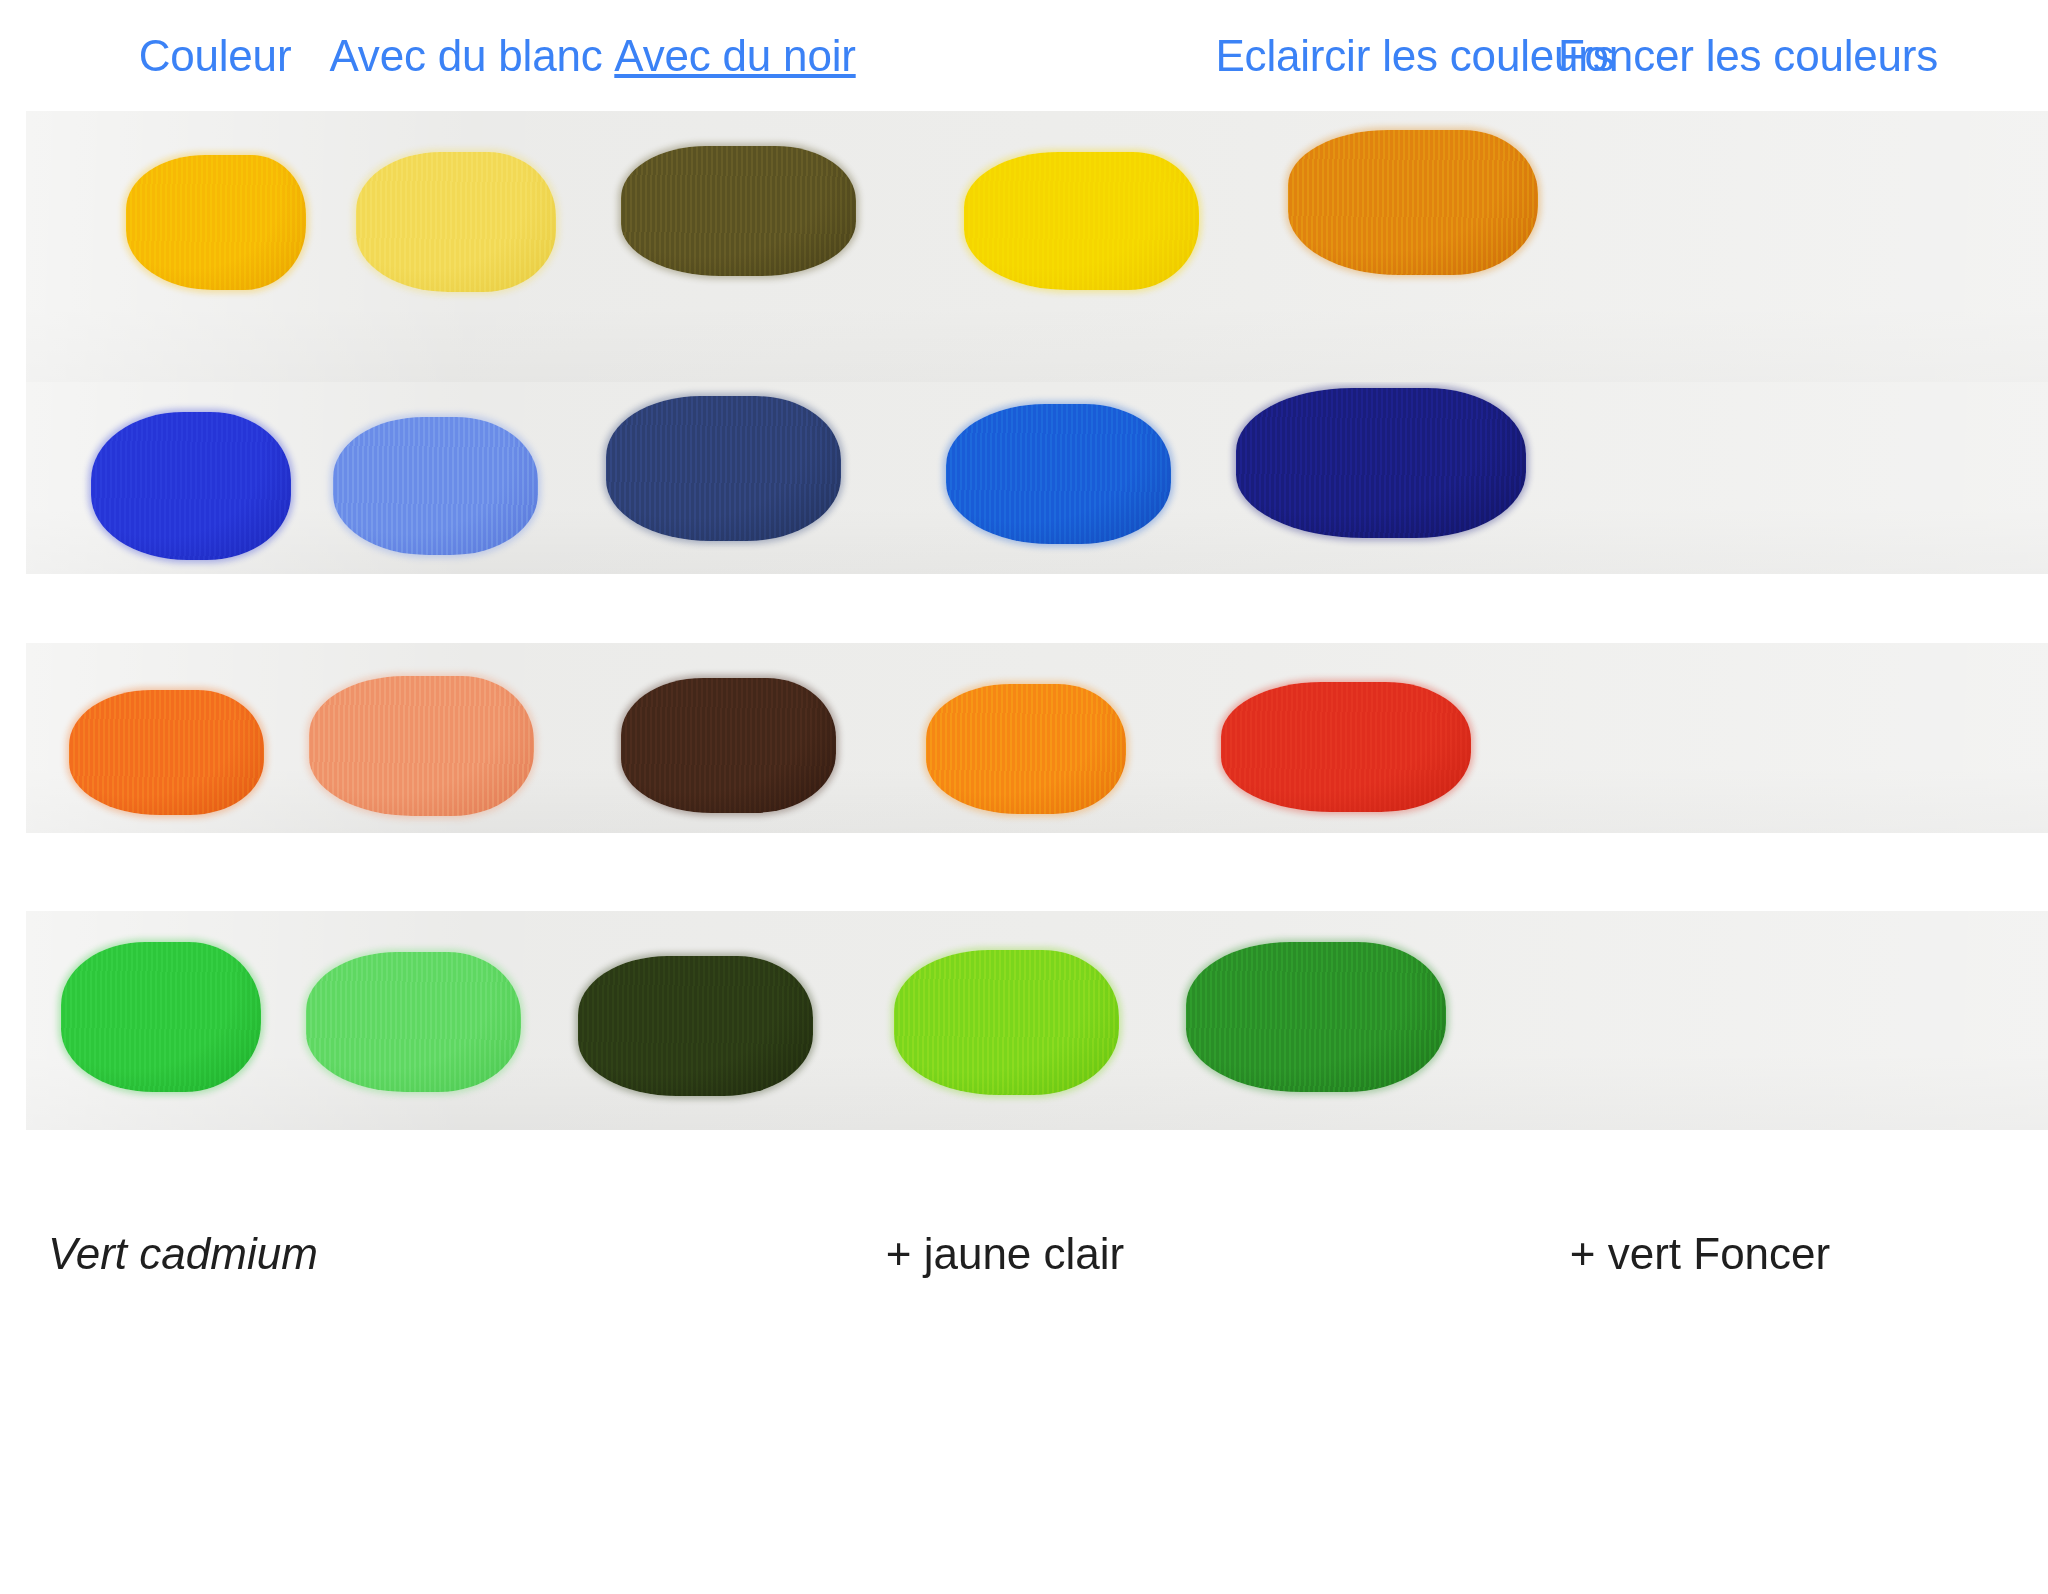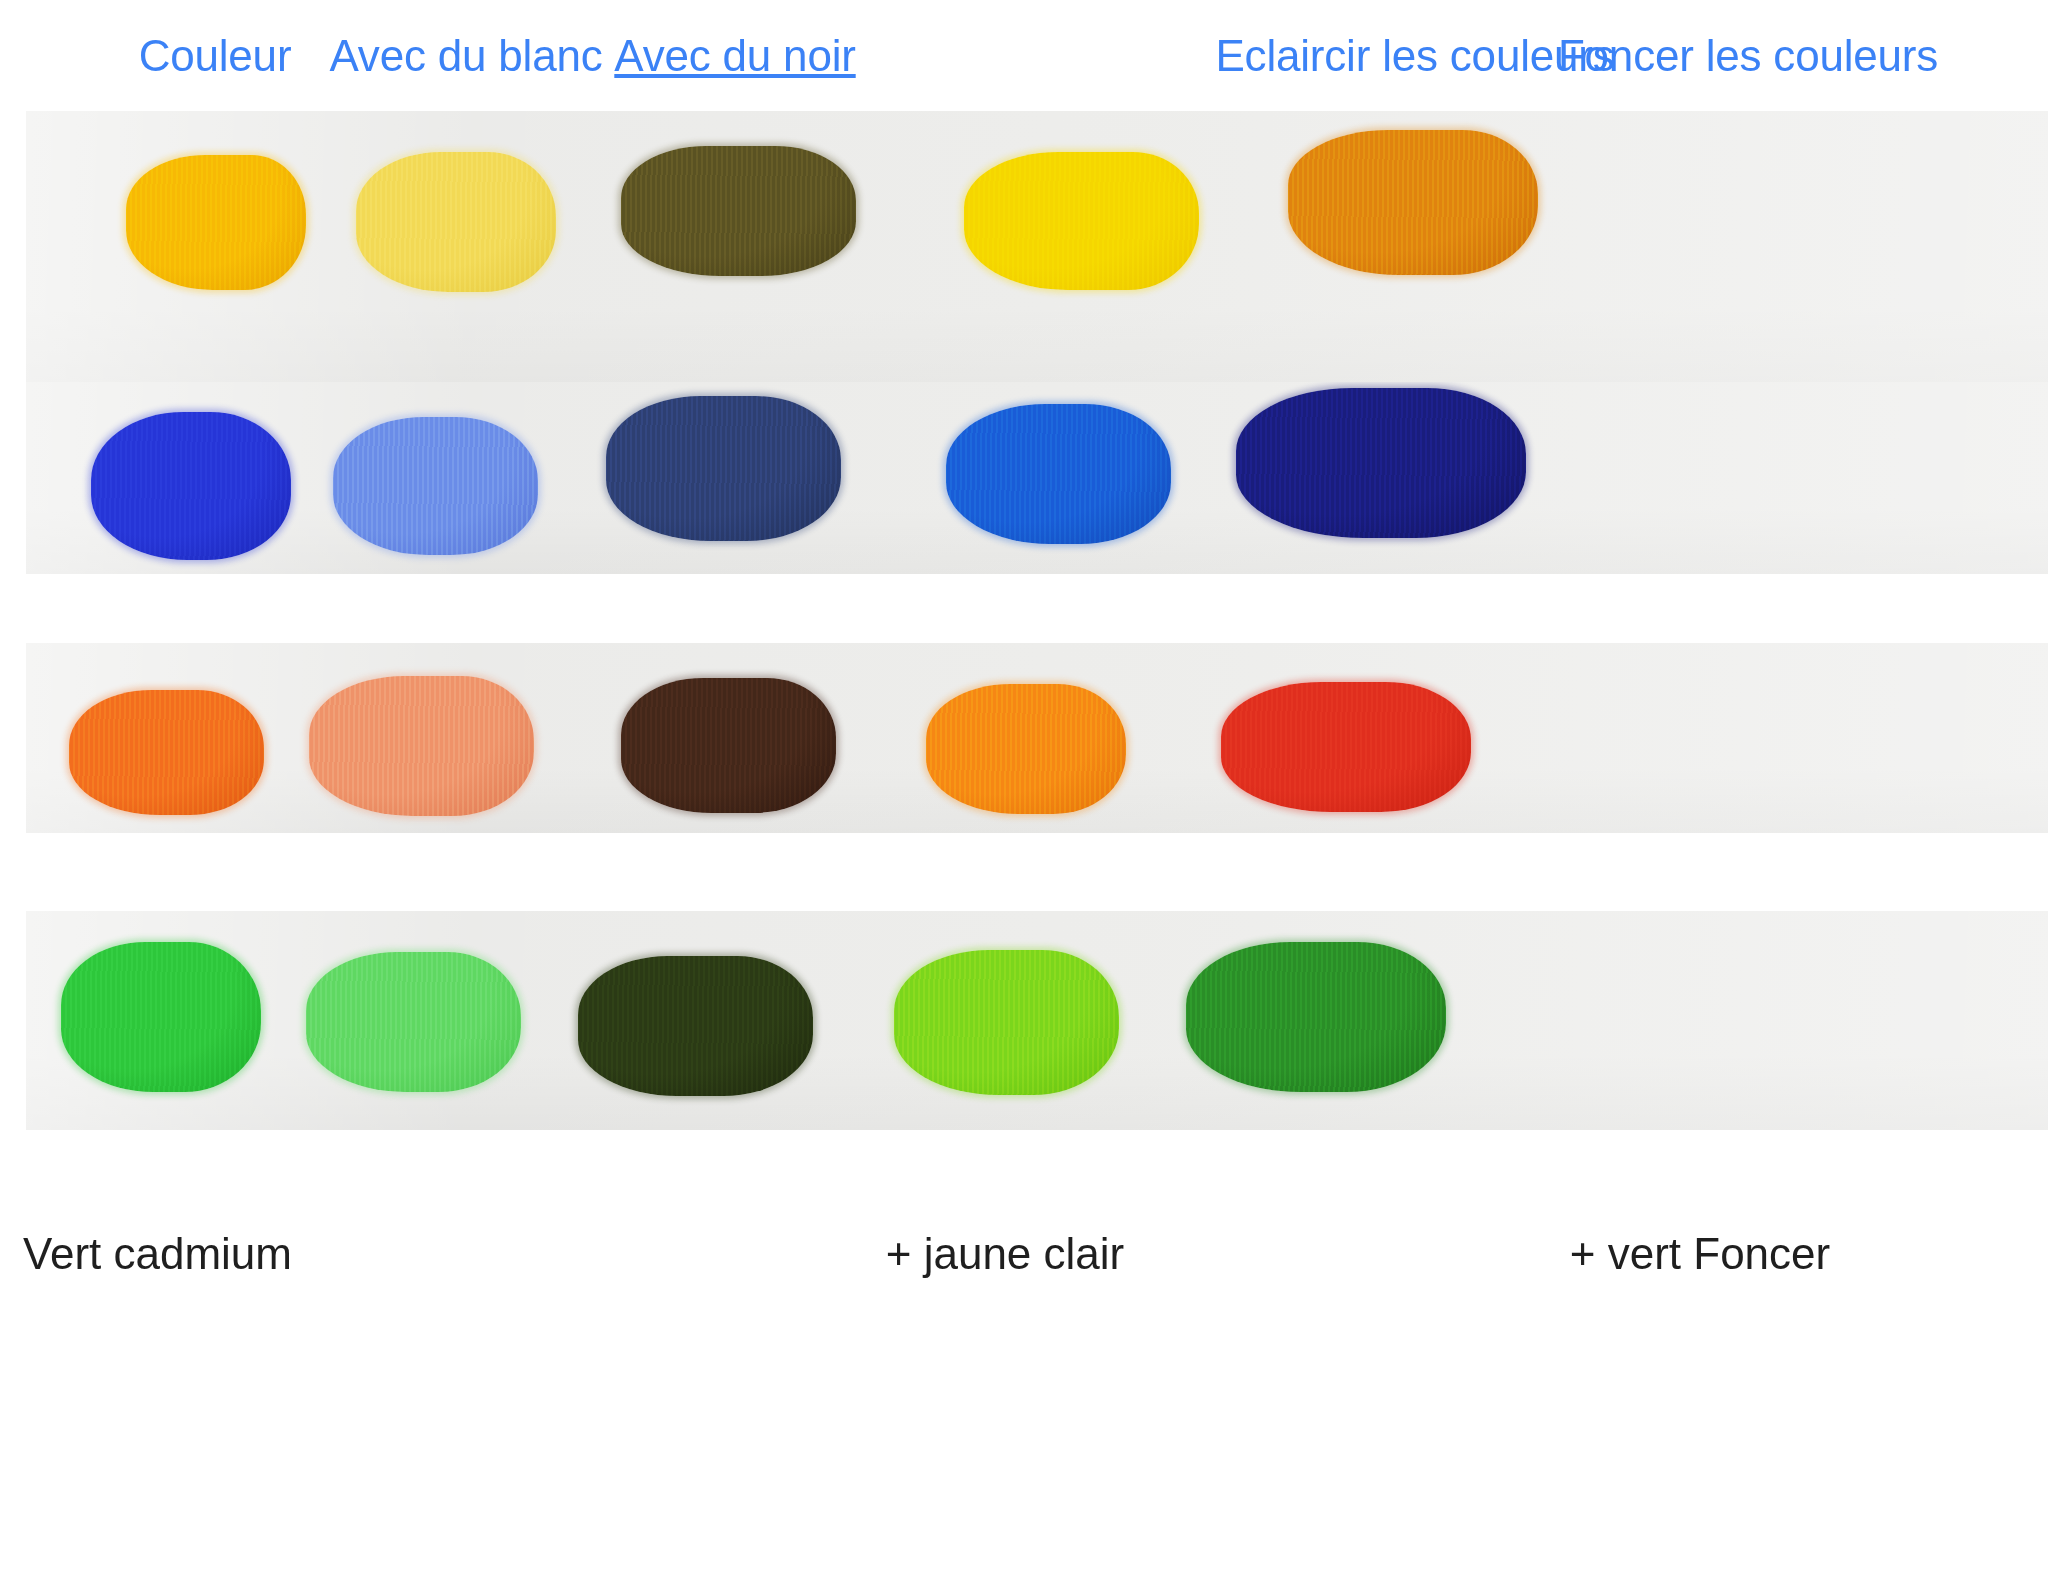--- a/index.html
+++ b/index.html
@@ -172,16 +172,16 @@
       <div class="swatch" style="left: 552px; top: 45px; width: 235px; height: 140px;">
         <div class="blob" style="border-radius: 38% 32% 38% 42% / 42% 44% 44% 40%; background: radial-gradient(at 35% 30%, rgb(44, 60, 21) 0%, rgb(44, 60, 21) 55%, rgb(31, 43, 13) 100%); box-shadow: rgba(44, 60, 21, 0.333) 0px 0px 6px 3px;"></div>
       </div>
       <div class="swatch" style="left: 868px; top: 39px; width: 225px; height: 145px;">
         <div class="blob" style="border-radius: 42% 34% 38% 46% / 42% 46% 46% 42%; background: radial-gradient(at 35% 30%, rgb(128, 216, 29) 0%, rgb(128, 216, 29) 55%, rgb(108, 196, 14) 100%); box-shadow: rgba(128, 216, 29, 0.333) 0px 0px 6px 3px;"></div>
       </div>
       <div class="swatch" style="left: 1160px; top: 31px; width: 260px; height: 150px;">
         <div class="blob" style="border-radius: 40% 34% 38% 44% / 42% 44% 46% 42%; background: radial-gradient(at 35% 30%, rgb(43, 146, 40) 0%, rgb(43, 146, 40) 55%, rgb(30, 123, 28) 100%); box-shadow: rgba(43, 146, 40, 0.333) 0px 0px 6px 3px;"></div>
       </div>
     </div>
-    <div class="caption" style="top: 1228px; left: 23px;">Vert cadmium</div>
+    <div class="caption" style="top: 1228px; left: 48px; font-style: italic;">Vert cadmium</div>
     <div class="caption center" style="top: 1228px; left: 1005px;">+ jaune clair</div>
     <div class="caption center" style="top: 1228px; left: 1700px;">+ vert Foncer</div>
   </div>
 
 </body></html>

